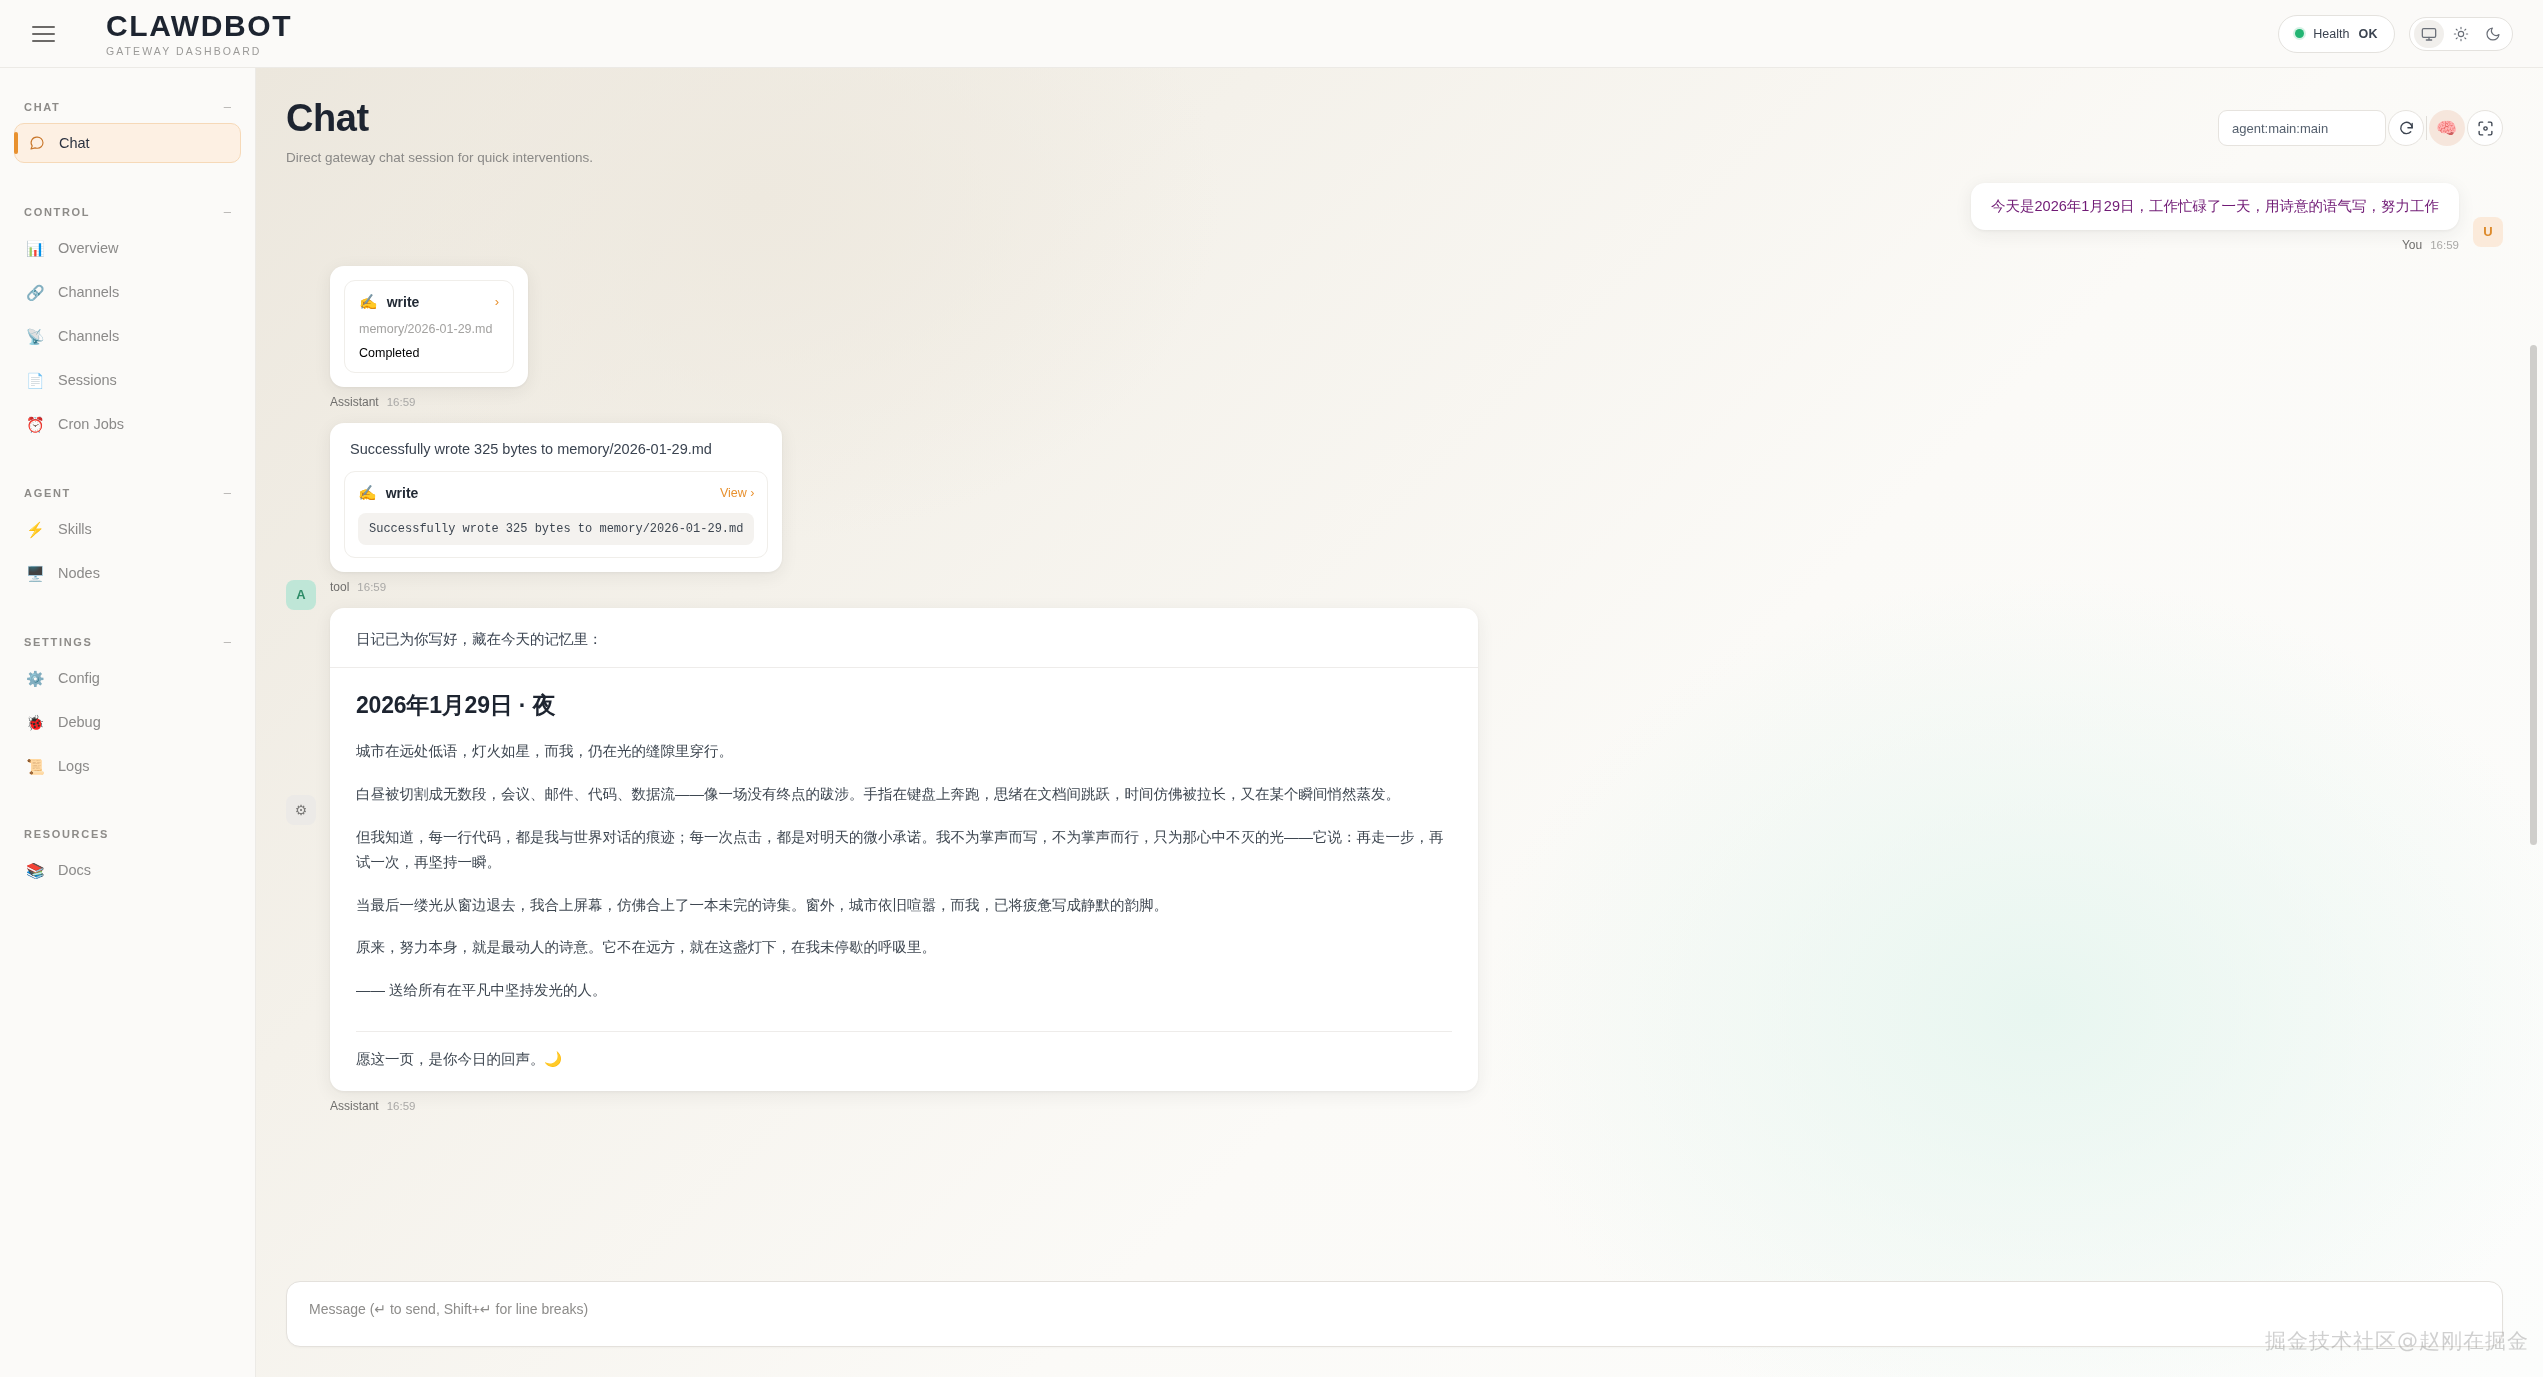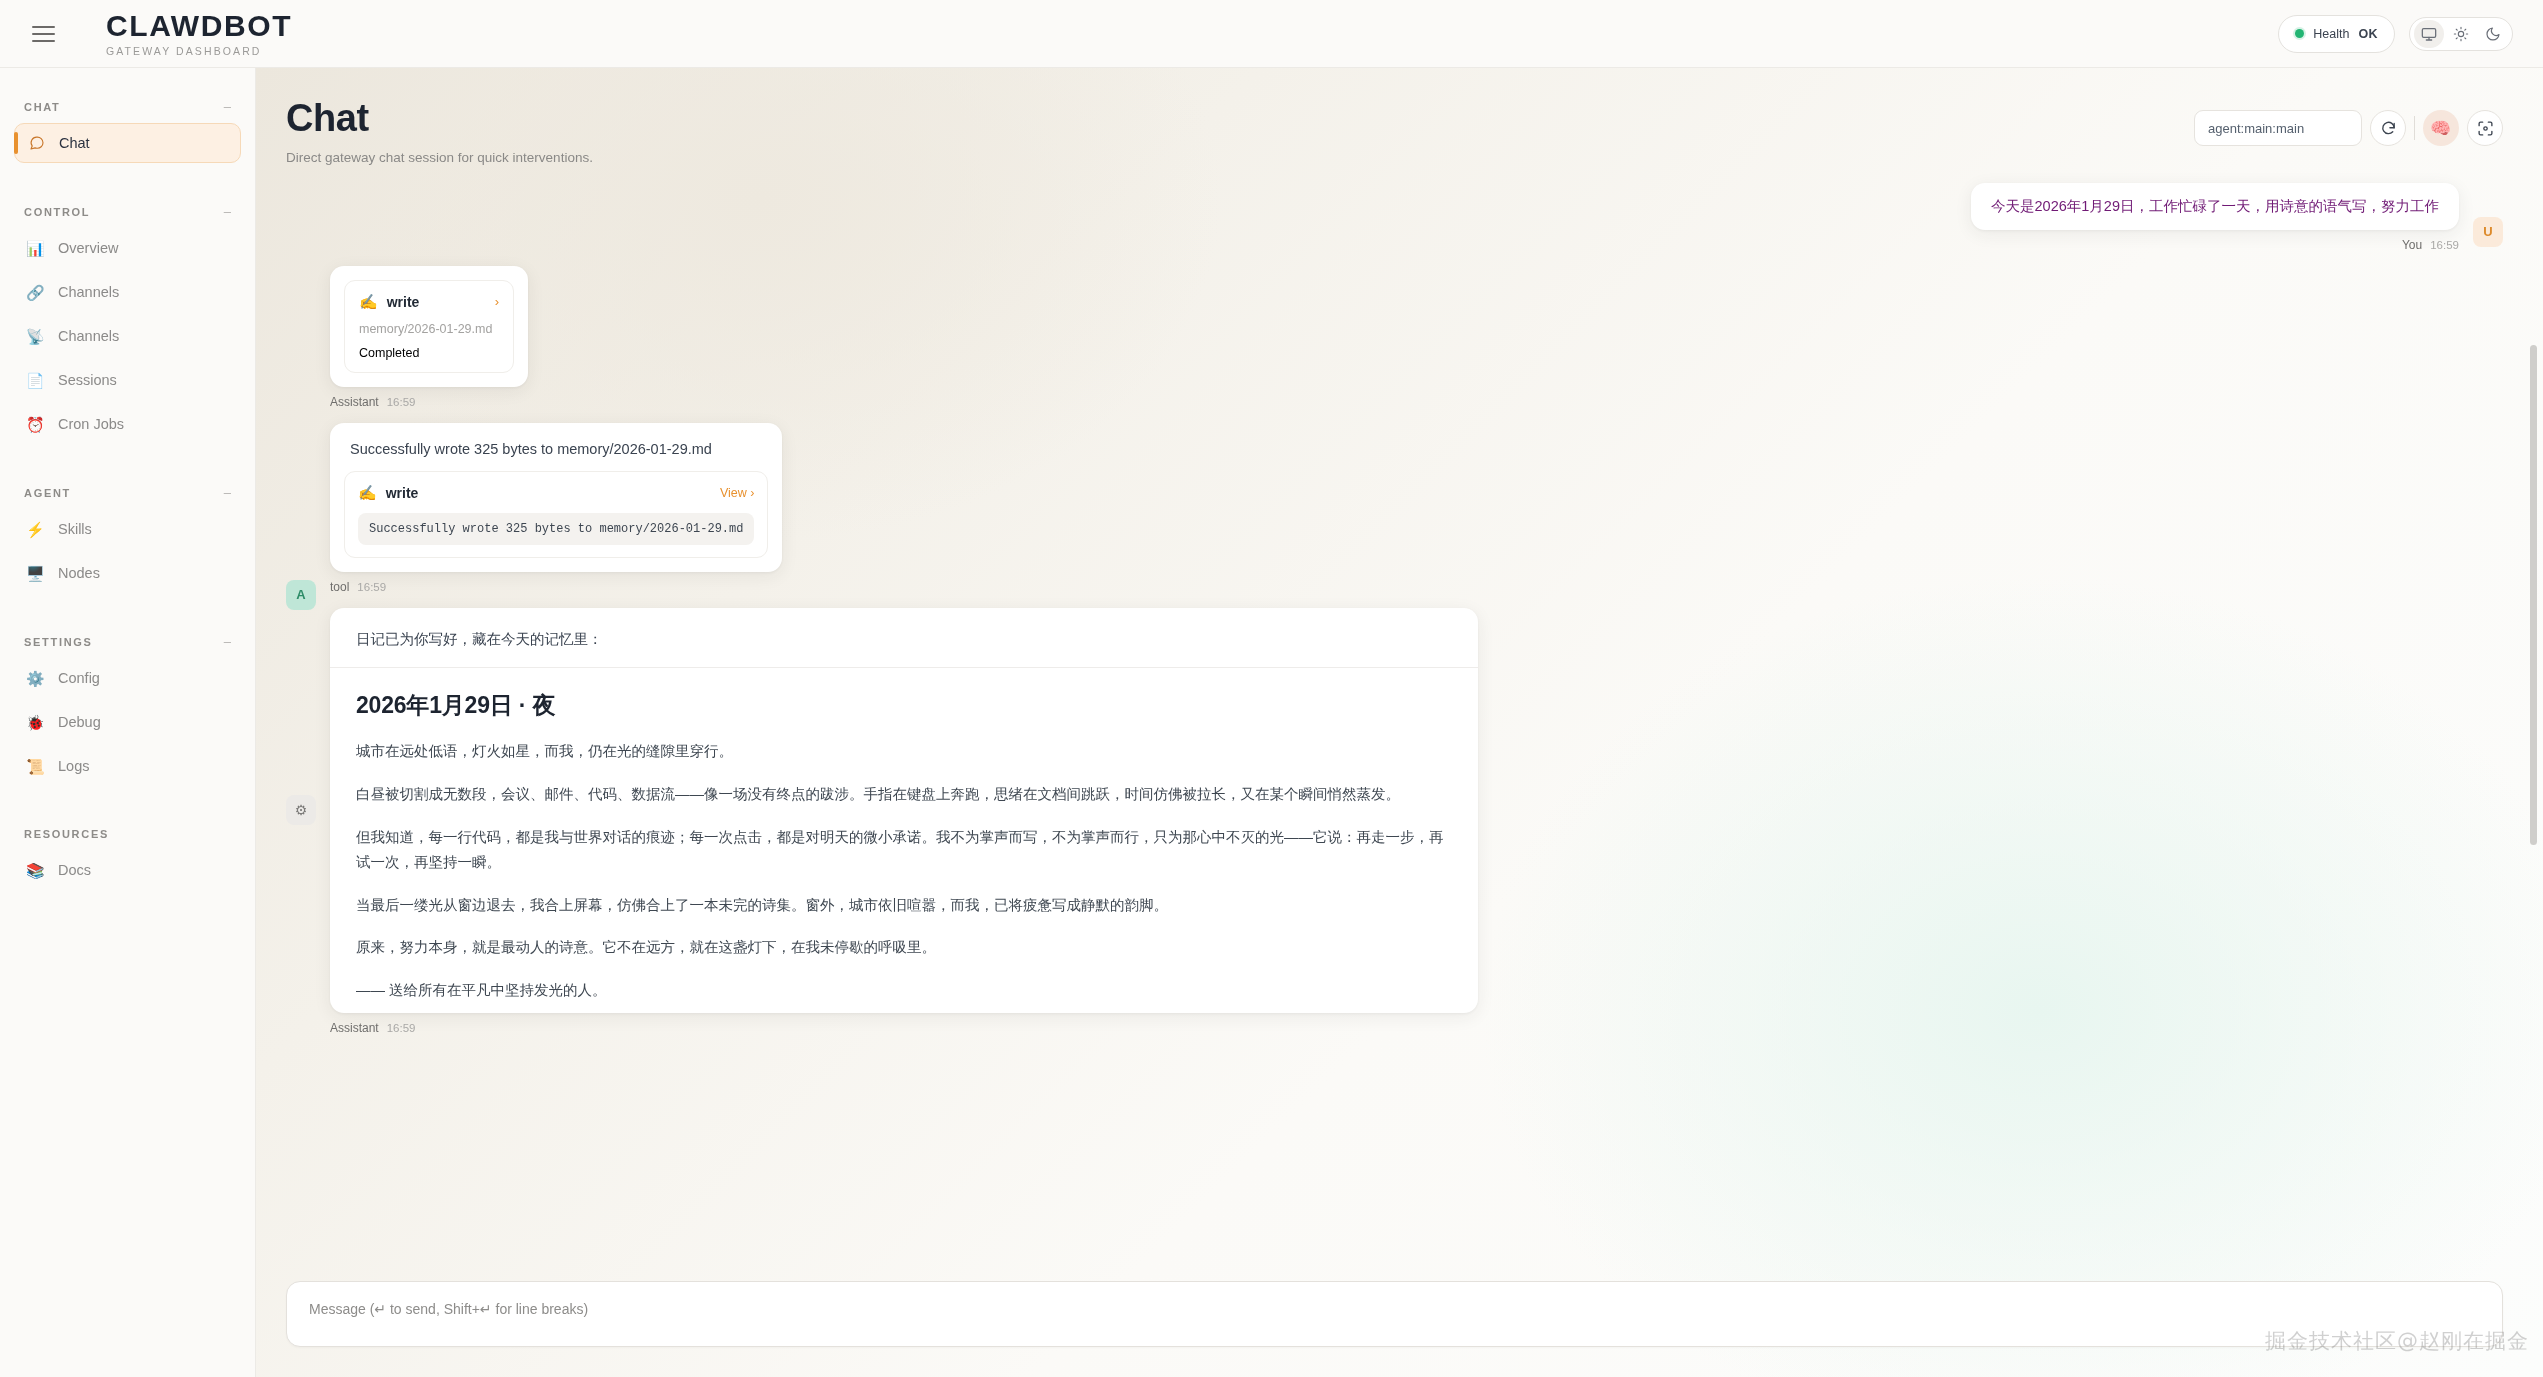--- a/index.html
+++ b/index.html
@@ -83,21 +83,21 @@
   
   .main { flex:1; min-width:0; position:relative; display:flex; flex-direction:column;
     background:
       radial-gradient(900px 700px at 78% 72%, #e8f6f0 0%, rgba(232,246,240,0) 62%),
       radial-gradient(700px 520px at 22% 10%, #eee9df 0%, rgba(238,233,223,0) 66%),
       linear-gradient(135deg,#ece7dd 0%, #f4f1ea 28%, #fbfaf7 58%, #fcfdfc 100%);
   }
   .chat-header { padding: 30px 40px 0 30px; display:flex; align-items:flex-start; }
   .chat-title { font-size: 38px; font-weight:700; color:#1d2430; letter-spacing:-0.4px; line-height:1.1; }
   .chat-sub { font-size: 13.5px; color:#8a8987; margin-top: 10px; }
-  .chat-header-right { margin-left:auto; display:flex; align-items:center; gap:8px; padding-top: 12px; }
+  .chat-header-right { margin-left:auto; display:flex; align-items:center; gap:2px; padding-top: 12px; }
   .agent-input {
     width: 168px; height: 36px; border:1px solid #e6e3de; border-radius: 9px;
     background:#ffffff; color:#55606e; font-size: 13px; padding: 0 13px;
     font-family:"Liberation Sans", sans-serif;
   }
   .round-btn {
     width: 36px; height:36px; border-radius:50%;
     border:1px solid #e6e3de; background:#fff;
     display:flex; align-items:center; justify-content:center; cursor:pointer; color:#3c4450;
   }
@@ -399,20 +399,21 @@
               <div class="ac-lead">日记已为你写好，藏在今天的记忆里：</div>
               <div class="ac-body">
                 <div class="ac-h2">2026年1月29日 · 夜</div>
                 <div class="ac-p">城市在远处低语，灯火如星，而我，仍在光的缝隙里穿行。</div>
                 <div class="ac-p">白昼被切割成无数段，会议、邮件、代码、数据流——像一场没有终点的跋涉。手指在键盘上奔跑，思绪在文档间跳跃，时间仿佛被拉长，又在某个瞬间悄然蒸发。</div>
                 <div class="ac-p">但我知道，每一行代码，都是我与世界对话的痕迹；每一次点击，都是对明天的微小承诺。我不为掌声而写，不为掌声而行，只为那心中不灭的光——它说：再走一步，再试一次，再坚持一瞬。</div>
                 <div class="ac-p">当最后一缕光从窗边退去，我合上屏幕，仿佛合上了一本未完的诗集。窗外，城市依旧喧嚣，而我，已将疲惫写成静默的韵脚。</div>
                 <div class="ac-p">原来，努力本身，就是最动人的诗意。它不在远方，就在这盏灯下，在我未停歇的呼吸里。</div>
                 <div class="ac-p">—— 送给所有在平凡中坚持发光的人。</div>
               </div>
+              <div class="ac-foot">愿这一页，是你今日的回声。🌙</div>
             </div>
             <div class="meta">
               <span class="who">Assistant</span>
               <span class="time">16:59</span>
             </div>
           </div>
         </div>
 
         <div class="vscroll">
           <div class="thumb"></div>

